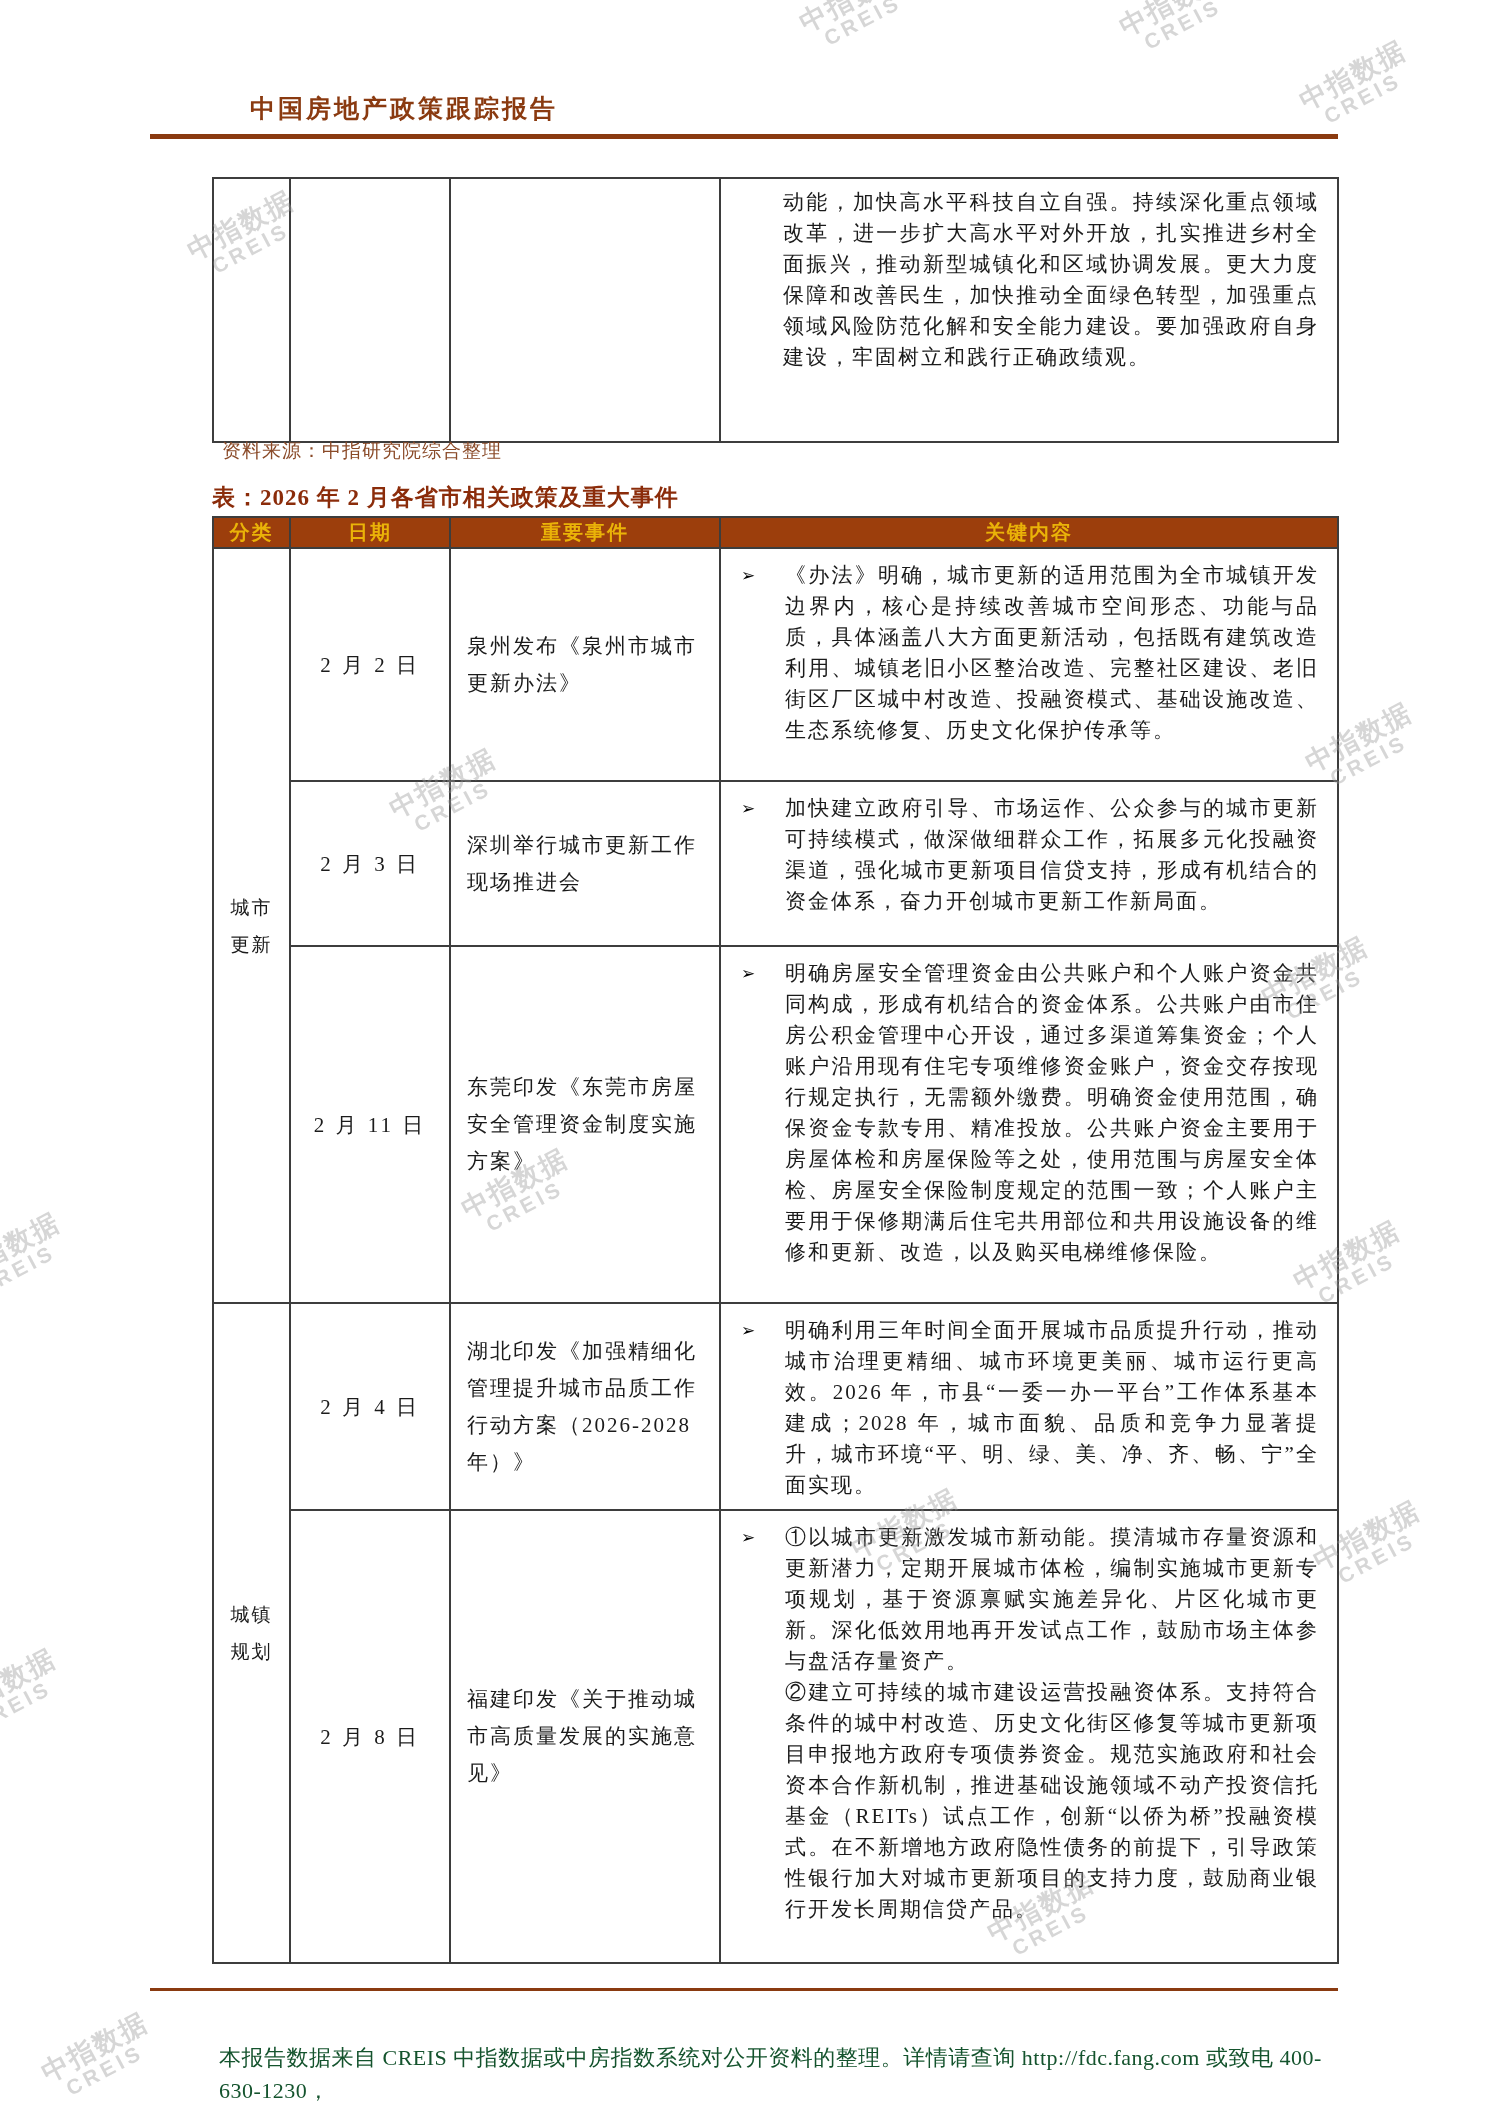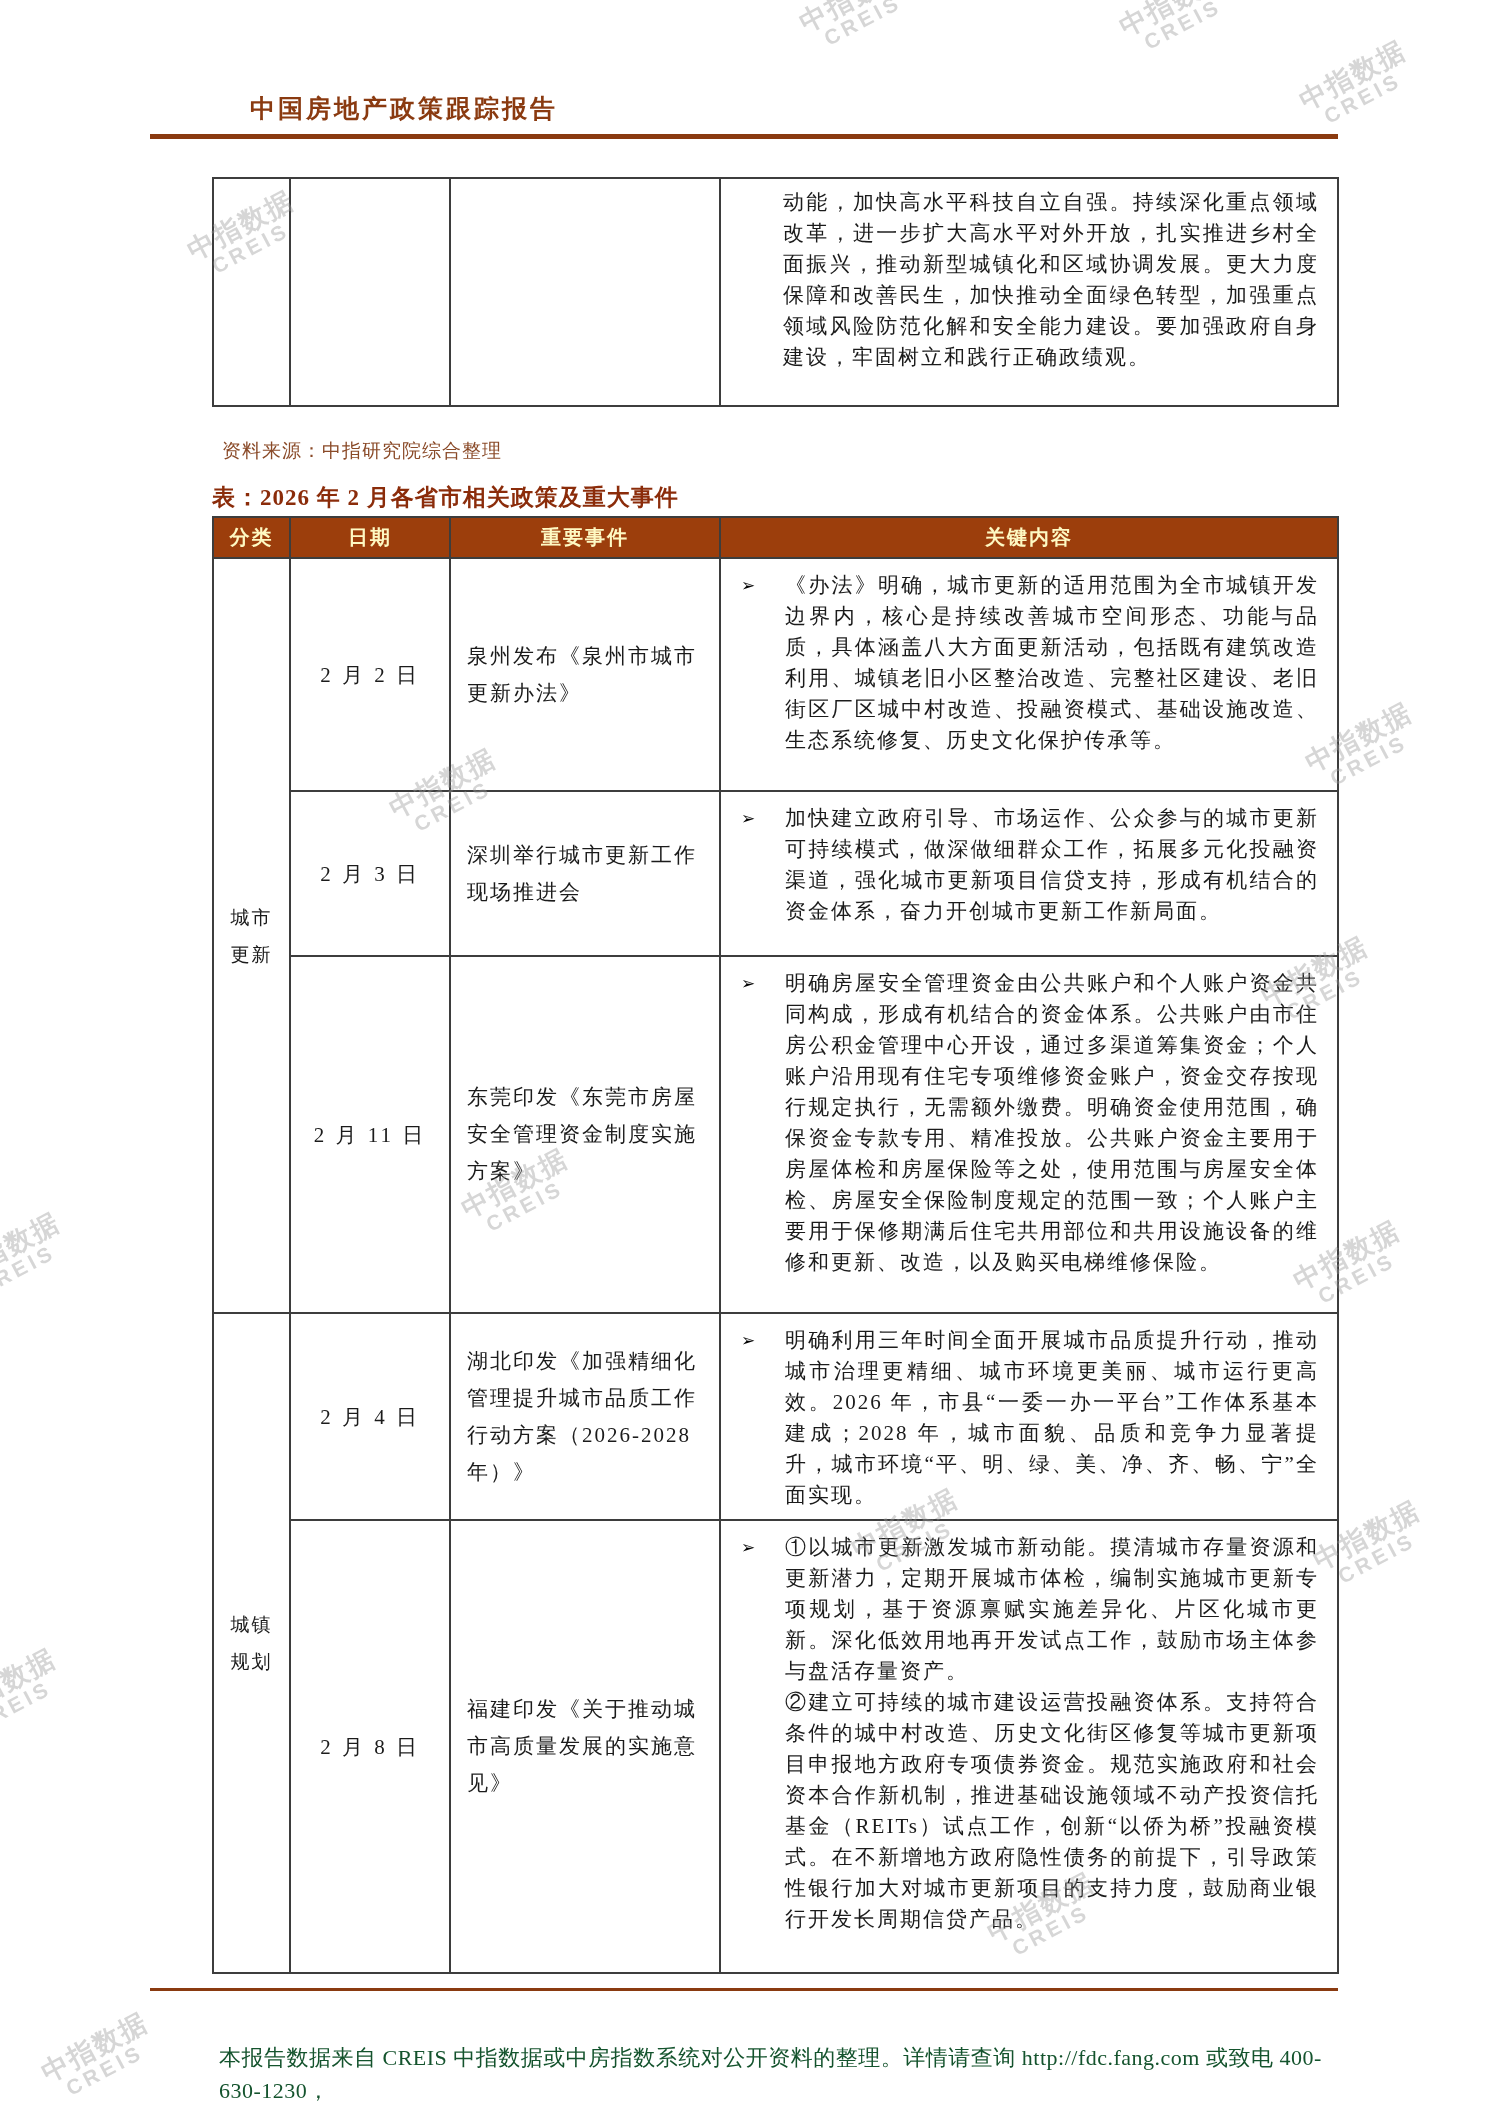--- a/index.html
+++ b/index.html
@@ -25,21 +25,21 @@
   .hdr-rule{
     position:absolute;left:150px;top:134px;width:1188px;height:5px;
     background:var(--accent);
   }
   
   .prev-table{
     position:absolute;left:212px;top:177px;width:1125px;
     border-collapse:collapse;table-layout:fixed;
   }
   .prev-table td{
-    border:2px solid var(--border);vertical-align:top;height:228px;
+    border:2px solid var(--border);vertical-align:top;height:264px;
   }
   .prev-table .cont{
     padding:8px 18px 8px 62px;
     font-size:21px;line-height:31px;letter-spacing:2px;
     text-align:justify;text-justify:inter-character;
   }
   
   .src-note{
     position:absolute;left:222px;top:438px;
     font-size:19px;color:var(--note-brown);letter-spacing:1px;
@@ -49,23 +49,23 @@
     position:absolute;left:212px;top:482px;width:1125px;text-align:left;
     font-size:23px;font-weight:700;color:var(--title-red);letter-spacing:1px;
   }
   
   .main-table{
     position:absolute;left:212px;top:516px;width:1125px;
     border-collapse:collapse;table-layout:fixed;
   }
   .main-table th,.main-table td{border:2px solid var(--border);}
   .main-table thead th{
-    background:var(--header-bg);color:#fef9c3;
+    background:var(--header-bg);color:#eab308;
     font-size:20px;font-weight:700;letter-spacing:2px;
-    height:41px;text-align:center;vertical-align:middle;
+    height:31px;text-align:center;vertical-align:middle;
   }
   .cat-cell{vertical-align:middle;text-align:center;}
   .cat-text{
     display:inline-block;width:46px;
     font-size:19px;line-height:37px;letter-spacing:2px;text-align:center;
   }
   .date-cell{
     vertical-align:middle;text-align:center;
     font-size:21px;letter-spacing:3px;white-space:nowrap;
   }

